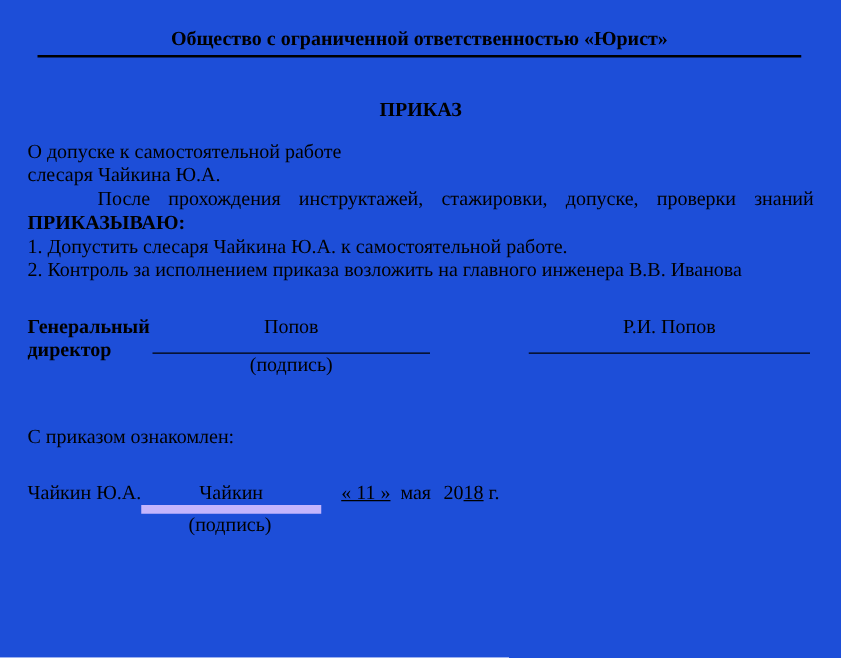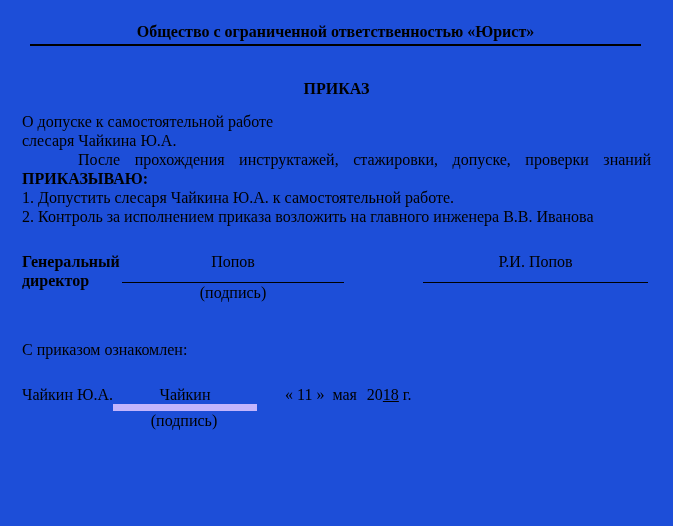--- a/index.html
+++ b/index.html
@@ -43,21 +43,21 @@
   .sig-block-right { width: 225px; margin-left: auto; margin-right: 3px; text-align: center; }
   .sig-line { height: 11px; border-bottom: 1px solid #000; }
   .ack-label { margin-top: 38px; }
   .ack-row { margin-top: 26px; white-space: nowrap; }
   .ack-blank {
     display: inline-block;
     width: 144px;
     border-bottom: 7px solid #c4b5fd;
     text-align: center;
   }
-  .ack-date { margin-left: 28px; }
+  .ack-date { margin-left: 16px; text-decoration: underline; }
   .ack-month { margin-left: 8px; }
   .ack-year { margin-left: 10px; }
   .ack-year-unit { margin-left: 4px; }
   .ack-caption { margin-left: 90px; width: 144px; text-align: center; }
 </style>
 </head>
 <body>
 
 <div class="page">
 

